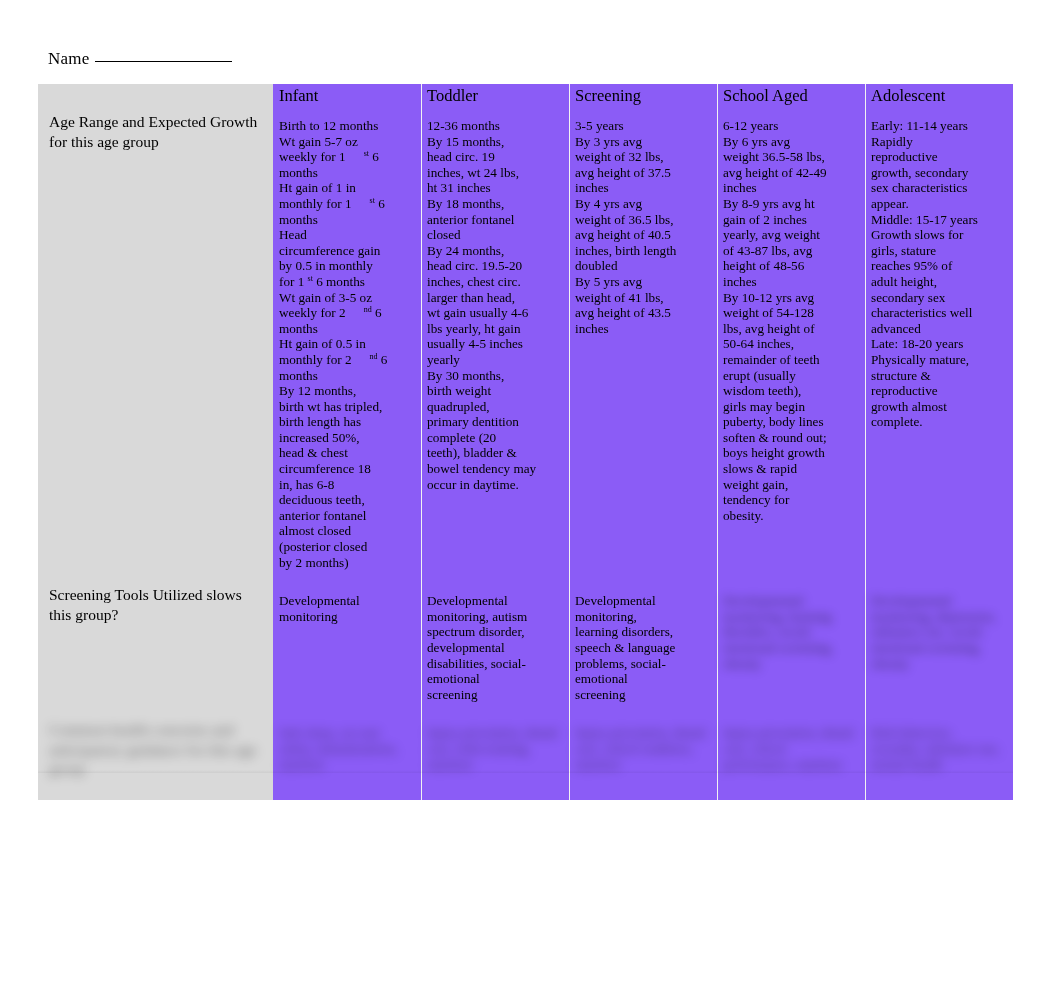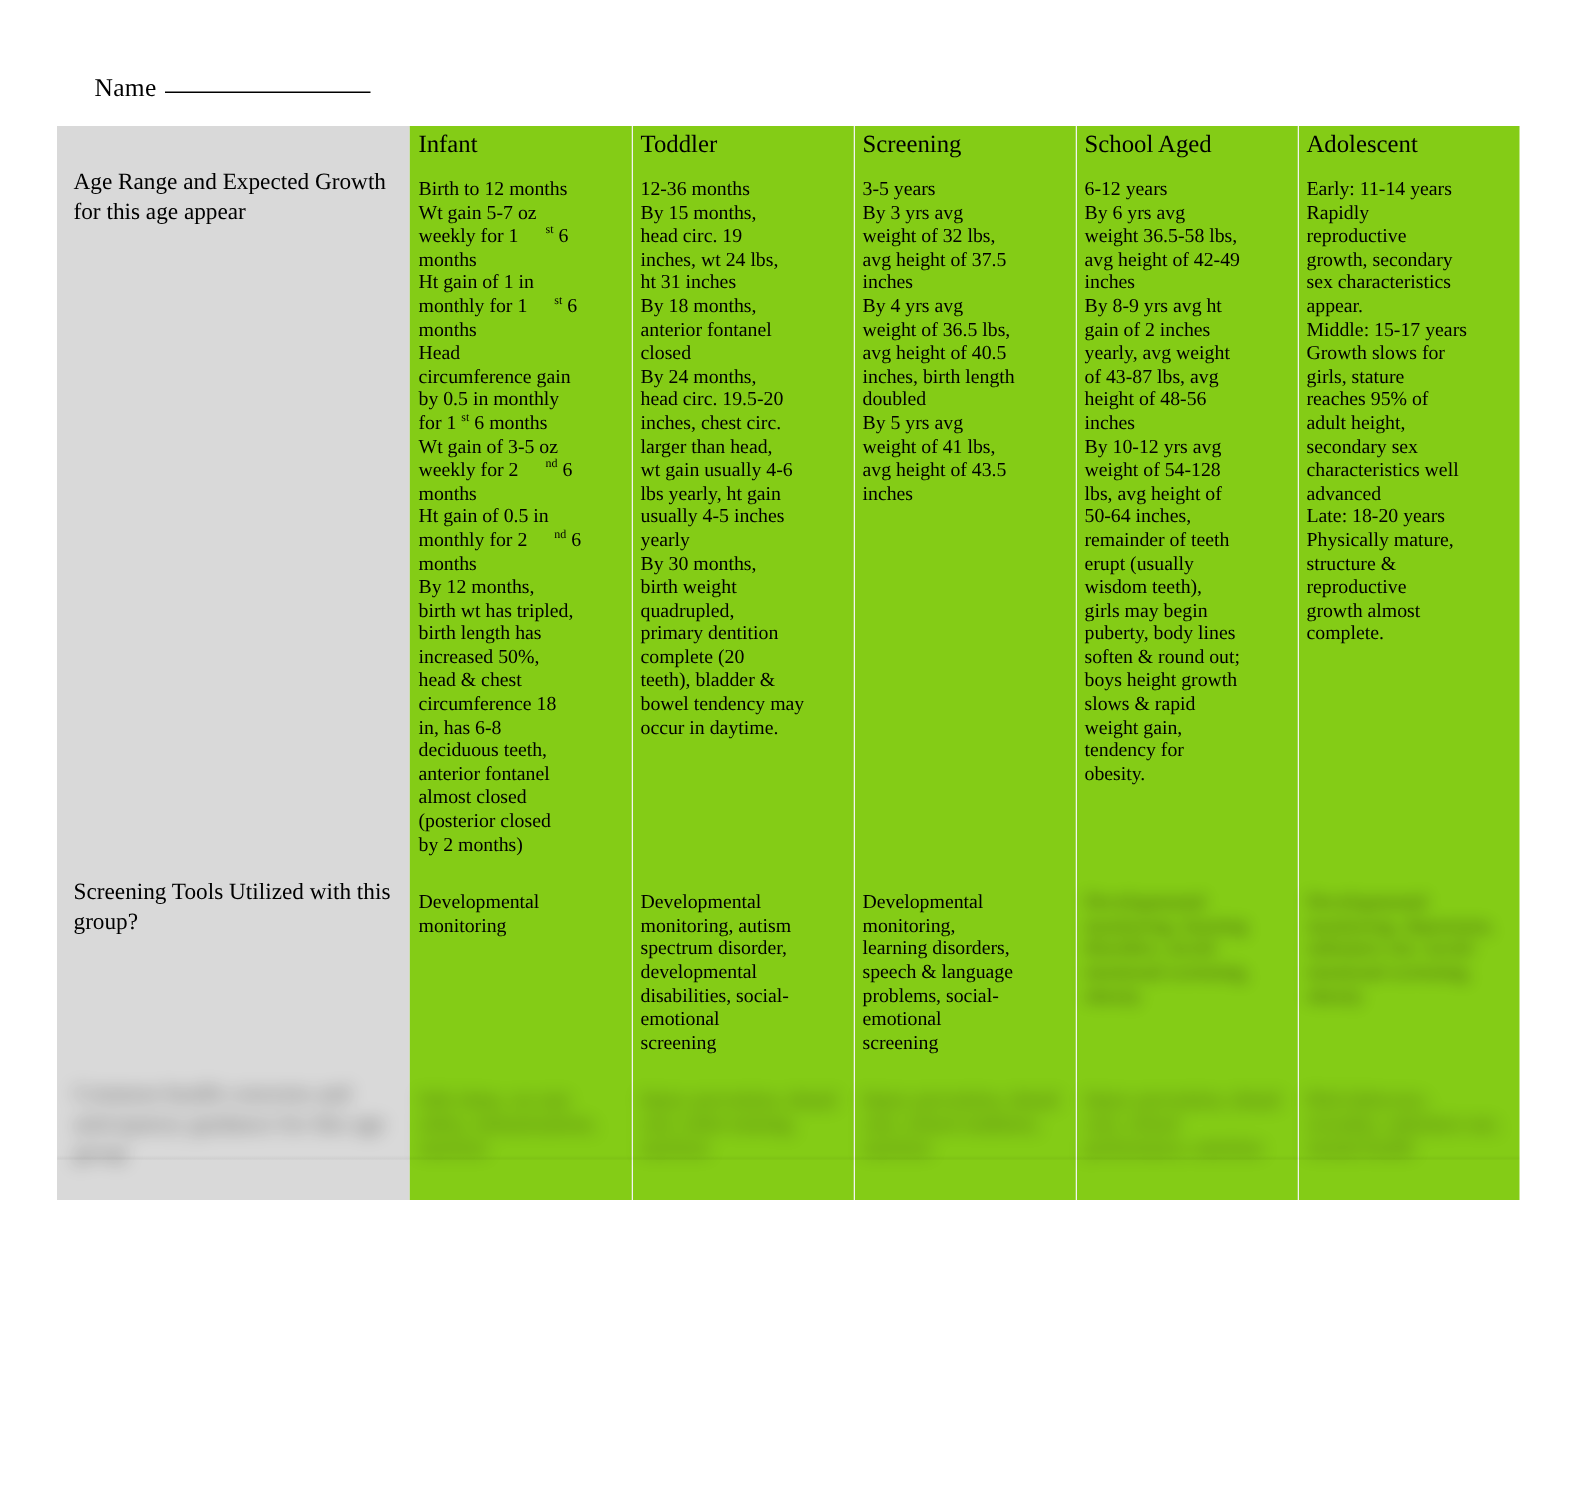--- a/index.html
+++ b/index.html
@@ -24,21 +24,20 @@
   }
 
   
   .name-line {
     position: absolute;
     left: 48px;
     top: 46px;
     font-size: 17px;
     line-height: 21px;
     white-space: nowrap;
-    margin-left: 15px;
   }
   .name-label { letter-spacing: 0.2px; }
   .name-blank {
     display: inline-block;
     border-bottom: 1.5px solid #000;
     width: 137px;
     margin-left: 6px;
     vertical-align: 2px;
     height: 15px;
   }
@@ -49,21 +48,21 @@
     left: 38px;
     top: 84px;
     width: 975px;
     border-collapse: collapse;
     table-layout: fixed;
   }
   .tbl td {
     vertical-align: top;
     padding: 0;
     border: 0;
-    background: #84cc16;
+    background: #8b5cf6;
   }
 
   
   col.c-label { width: 235px; }
   col.c-col   { width: 148px; }
 
   
   .label-cell {
     background: #d9d9d9 !important;
     position: relative;
@@ -151,21 +150,21 @@
       <col class="c-col">
       <col class="c-col">
       <col class="c-col">
       <col class="c-col">
     </colgroup>
     <tbody>
 
       <tr>
 
         <td class="label-cell">
-          <div class="label-inner">Age Range and Expected Growth for this age appear</div>
+          <div class="label-inner">Age Range and Expected Growth for this age group</div>
         </td>
 
         <td>
           <div class="data-inner">
             <span class="col-head">Infant</span>
             <span class="body-text">
               <span class="ln">Birth to 12 months</span>
               <span class="ln">Wt gain 5-7 oz</span>
               <span class="ln">weekly for 1<span class="sp"></span><sup>st</sup> 6</span>
               <span class="ln">months</span>
@@ -311,21 +310,21 @@
               <span class="ln">growth almost</span>
               <span class="ln">complete.</span>
             </span>
           </div>
         </td>
       </tr>
 
       <tr>
 
         <td class="label-cell" style="height:122px;">
-          <div class="label-inner r2">Screening Tools Utilized with this group?</div>
+          <div class="label-inner r2">Screening Tools Utilized slows this group?</div>
         </td>
 
         <td>
           <div class="data-inner" style="padding-top:5px;">
             <span class="body-text">
               <span class="ln">Developmental</span>
               <span class="ln">monitoring</span>
             </span>
           </div>
         </td>

